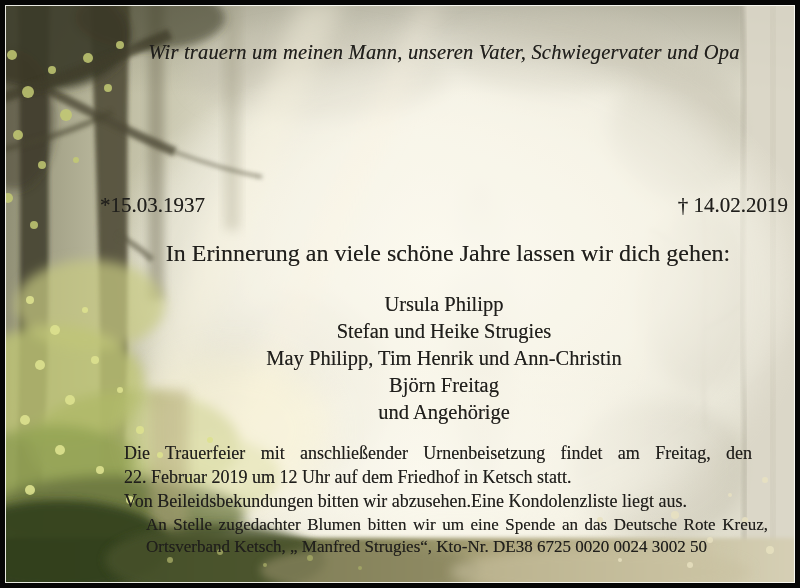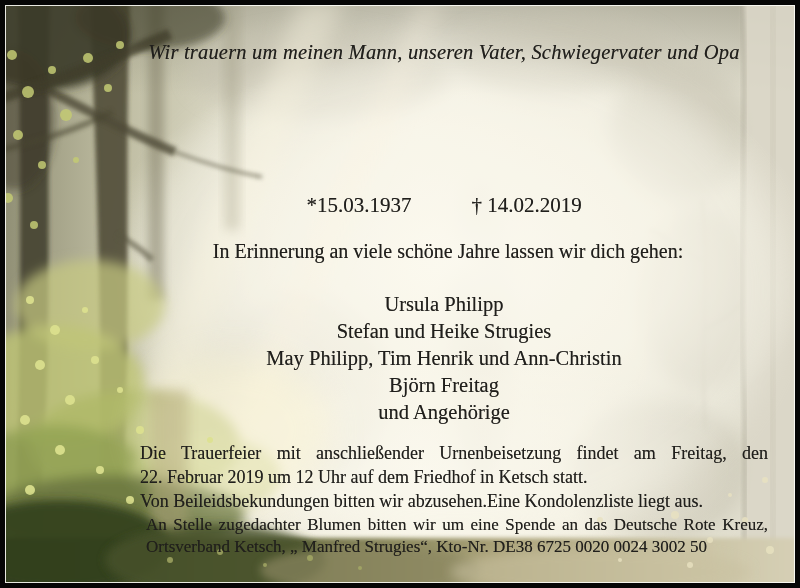--- a/index.html
+++ b/index.html
@@ -10,24 +10,24 @@
   }
   .bg{position:absolute;inset:0;width:100%;height:100%;display:block;}
   .frame{
     position:absolute;inset:0;pointer-events:none;z-index:6;
     border:5px solid #060606;
     box-shadow:inset 0 0 0 1px rgba(252,252,246,.9);
   }
   .t{position:absolute;left:100px;right:12px;text-align:center;z-index:3;}
   .intro{top:41px;font-size:20.5px;letter-spacing:.2px;font-style:italic;}
   .title{top:98px;font-size:58px;letter-spacing:2px;font-weight:400;margin:0;color:#161511;}
-  .dates{top:193px;font-size:21px;display:flex;justify-content:center;gap:60px;}
-  .memory{top:240px;font-size:20px;margin-left:8px;}
+  .dates{top:193px;font-size:21px;display:flex;justify-content:space-between;gap:60px;}
+  .memory{top:240px;font-size:24px;margin-left:8px;}
   .names{top:291px;font-size:20.5px;line-height:27px;}
-  .funeral{position:absolute;left:140px;width:628px;top:441px;font-size:18px;line-height:24px;text-align:left;z-index:3;}
+  .funeral{position:absolute;left:124px;width:628px;top:441px;font-size:18px;line-height:24px;text-align:left;z-index:3;}
   .donation{position:absolute;left:146px;width:622px;top:514px;font-size:17px;line-height:21.5px;text-align:left;z-index:3;}
   .just{text-align:justify;text-align-last:justify;}
   .t,.funeral,.donation{text-shadow:0 0 .6px rgba(32,31,28,.55);}
 </style>
 </head>
 <body>
 
 <div class="stage">
   <div class="card">
 

